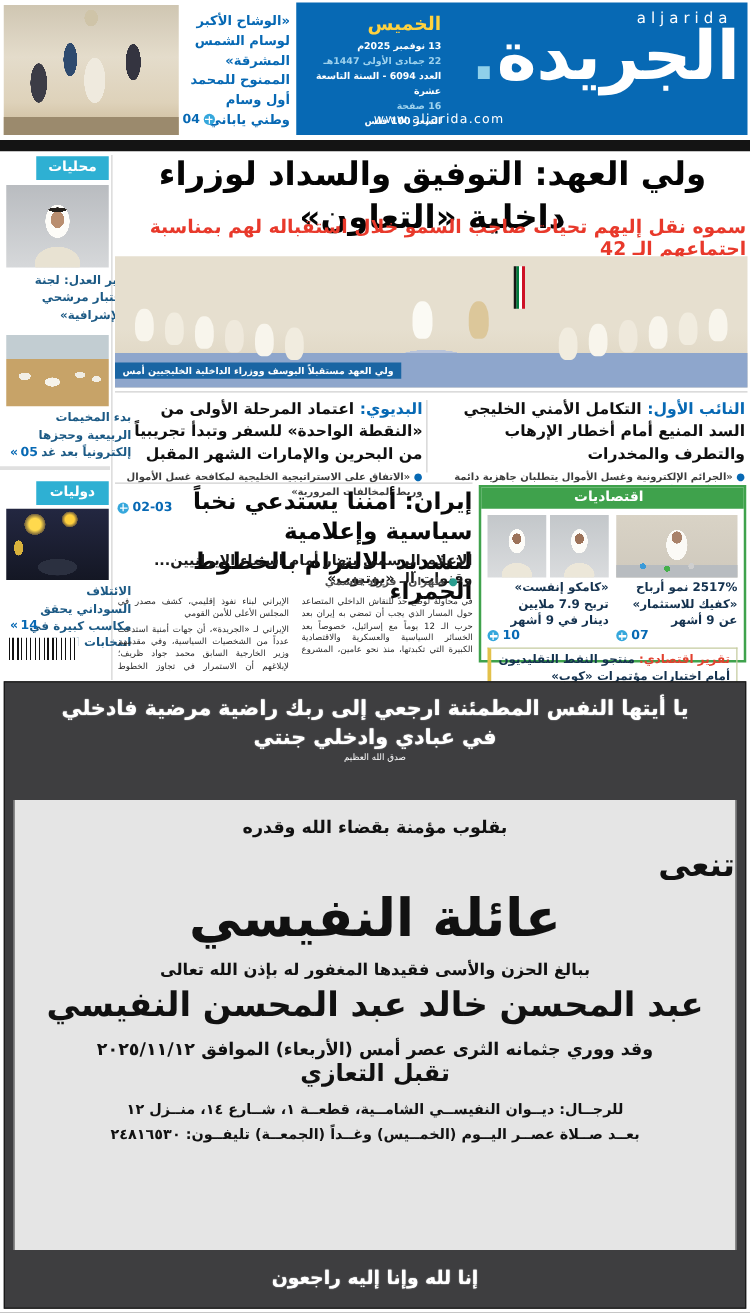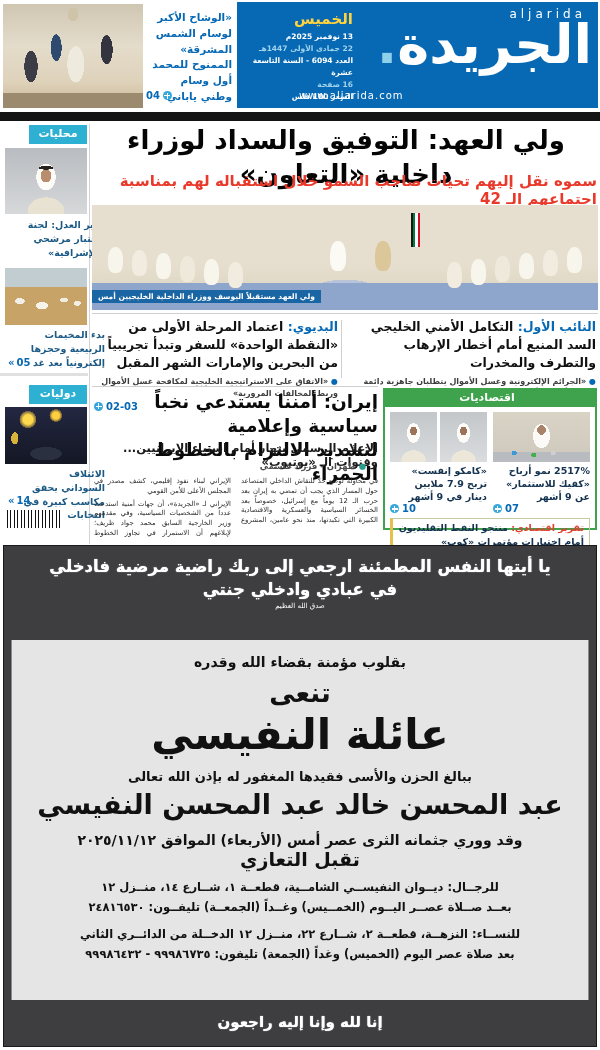--- a/index.html
+++ b/index.html
@@ -166,21 +166,21 @@
               border:1px solid #1a1a1a; }
   .obit-header { height:94px; color:#fff; text-align:center; padding-top:7px; }
   .bismillah { font-size:9px; font-weight:bold; }
   .verse { font-size:16.5px; font-weight:bold; line-height:1.4; padding:2px 34px 0;
            text-shadow:0 0 1px #fff; }
   .sadaqa { font-size:7px; margin-top:1px; }
   .obit-white { margin:0 7px; background:#e5e5e5; height:360px; text-align:center; color:#111;
                 padding-top:14px; border-left:1px solid #8a8a8a; border-right:1px solid #8a8a8a;
                 overflow:hidden; }
   .obit-intro { font-size:14px; font-weight:bold; }
-  .obit-announce { font-size:26px; font-weight:bold; margin-top:8px; }
+  .obit-announce { font-size:26px; font-weight:bold; margin-top:8px;text-align:right; }
   .obit-family { font-size:42px; font-weight:bold; margin-top:2px; }
   .obit-grief { font-size:13px; font-weight:bold; margin-top:10px; }
   .obit-name { font-size:27px; font-weight:bold; margin-top:5px; }
   .obit-burial { font-size:14px; font-weight:bold; margin-top:12px; }
   .obit-condole { font-size:19px; font-weight:bold; }
   .obit-lines { font-size:11.5px; font-weight:bold; line-height:1.75; margin-top:7px; }
   .obit-footer { height:46px; color:#fff; text-align:center; font-size:15px; font-weight:bold;
                  padding-top:13px; text-shadow:0 0 1px #fff; }
 </style>
 </head>
@@ -313,21 +313,17 @@
       <div class="obit-announce">تنعى</div>
       <div class="obit-family">عائلة النفيسي</div>
       <div class="obit-grief">ببالغ الحزن والأسى فقيدها المغفور له بإذن الله تعالى</div>
       <div class="obit-name">عبد المحسن خالد عبد المحسن النفيسي</div>
       <div class="obit-burial">وقد ووري جثمانه الثرى عصر أمس (الأربعاء) الموافق ٢٠٢٥/١١/١٢</div>
       <div class="obit-condole">تقبل التعازي</div>
       <div class="obit-lines">
         <div>للرجــال: ديــوان النفيســي الشامــية، قطعــة ١، شــارع ١٤، منــزل ١٢</div>
         <div>بعــد صــلاة عصــر اليــوم (الخمــيس) وغــداً (الجمعــة) تليفــون: ٢٤٨١٦٥٣٠</div>
       </div>
-      <div class="obit-lines">
-        <div>للنســاء: النزهــة، قطعــة ٢، شــارع ٢٢، منــزل ١٢ الدخــلة من الدائــري الثاني</div>
-        <div>بعد صلاة عصر اليوم (الخميس) وغداً (الجمعة) تليفون: ٩٩٩٨٦٧٣٥ - ٩٩٩٨٦٤٣٢</div>
-      </div>
     </div>
     <div class="obit-footer">إنا لله وإنا إليه راجعون</div>
   </div>
 
 </div>
 
 </body></html>

